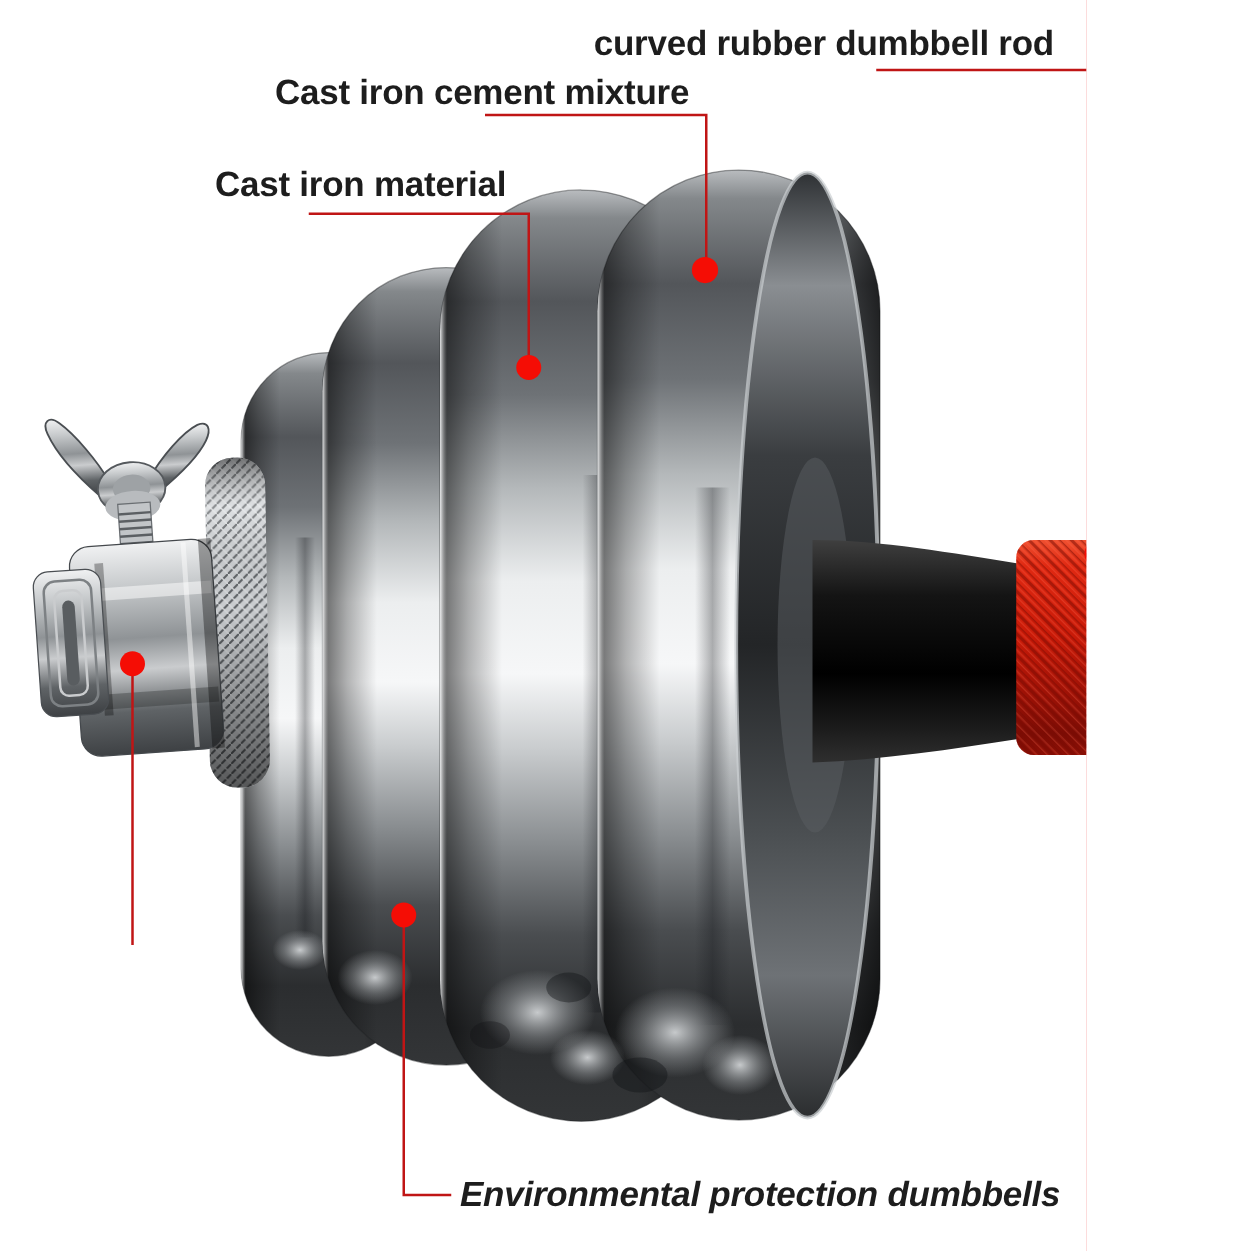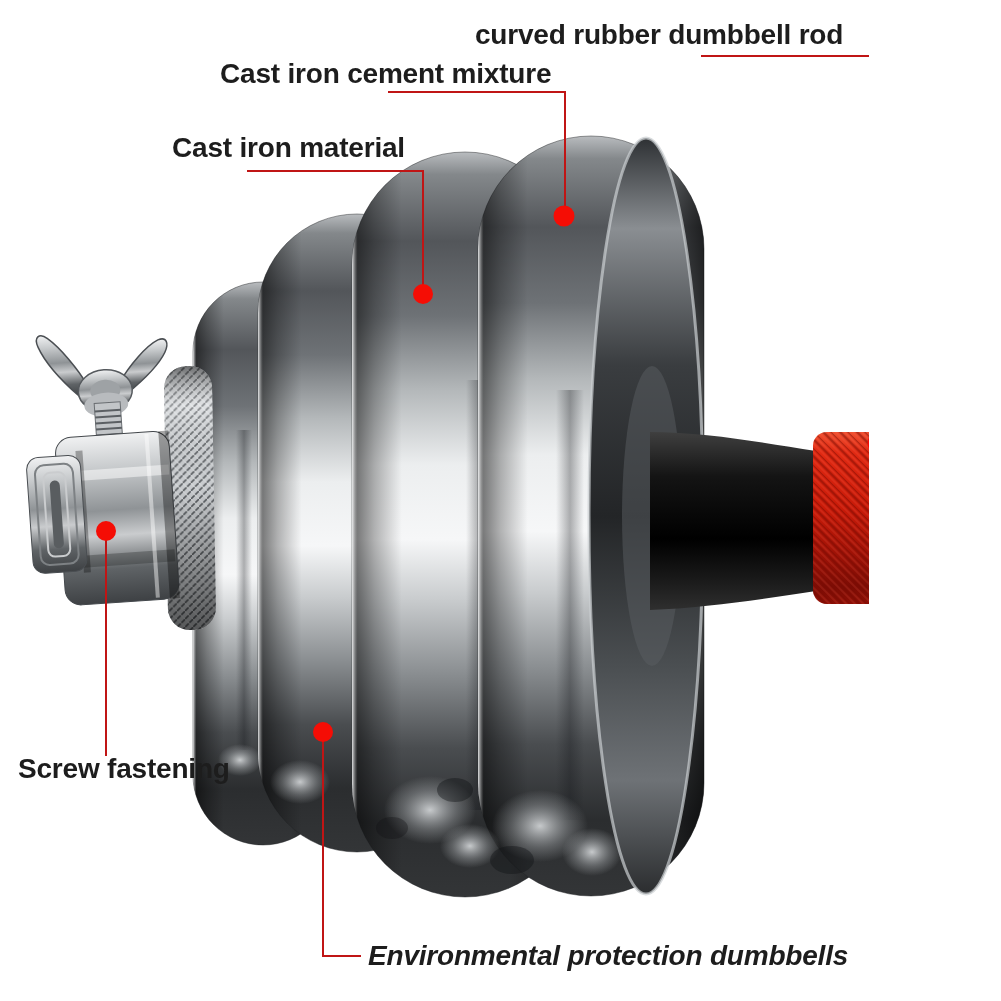--- a/index.html
+++ b/index.html
@@ -215,17 +215,16 @@
       <path d="M106,533 L106,756" fill="none" stroke="#c01515" stroke-width="2"></path>
       <circle cx="106" cy="531" r="10" fill="#f50d05"></circle>
       <path d="M323,733 L323,956 L361,956" fill="none" stroke="#c01515" stroke-width="2"></path>
       <circle cx="323" cy="732" r="10" fill="#f50d05"></circle>
     </svg>
 
   <div id="labels">
       <div class="callout-label" style="left: 475px; top: 20px;">curved rubber dumbbell rod</div>
       <div class="callout-label" style="left: 220px; top: 59px;">Cast iron cement mixture</div>
       <div class="callout-label" style="left: 172px; top: 133px;">Cast iron material</div>
-      <div class="callout-label" style="left: 18px; top: 754px;">Screw fastening</div>
       <div class="callout-label" style="left: 368px; top: 941px; font-style: italic;">Environmental protection dumbbells</div>
     </div>
 
 </div>
 
 </body></html>

